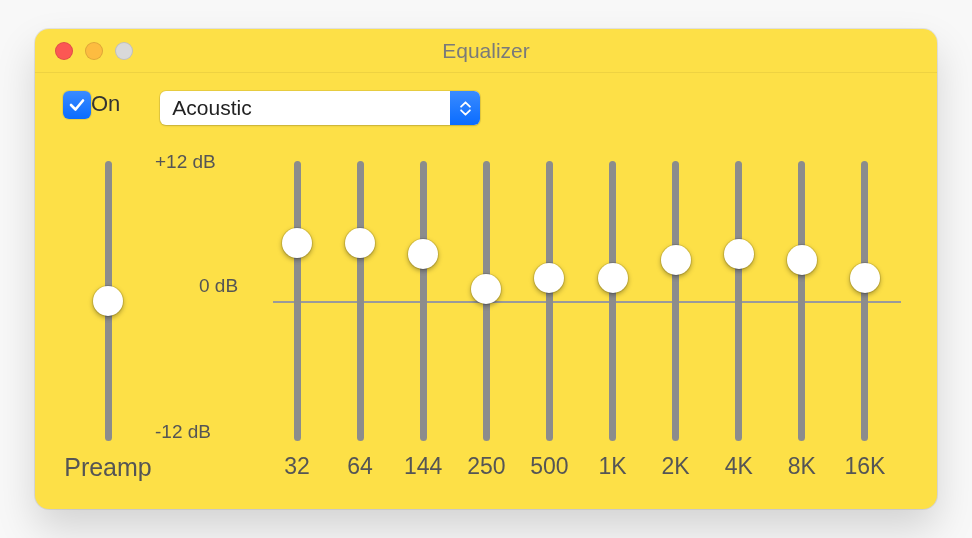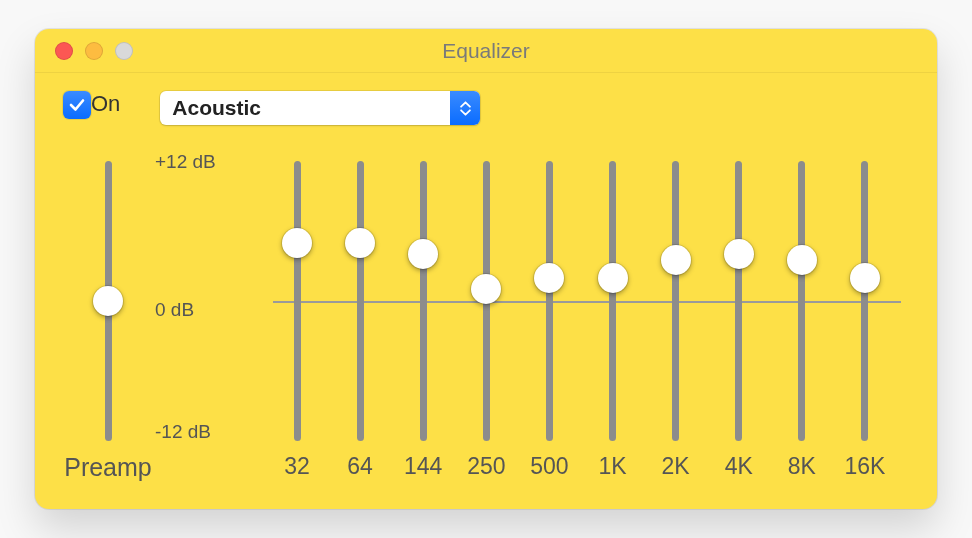--- a/index.html
+++ b/index.html
@@ -74,21 +74,20 @@
   }
   .dropdown {
     display: flex;
     align-items: stretch;
     height: 34px;
     min-width: 320px;
     background: #fff;
     border-radius: 6px;
     box-shadow: 0 1px 2px rgba(0,0,0,0.15), 0 0 0 1px rgba(0,0,0,0.08);
     overflow: hidden;
-    font-weight: bold;
   }
   .dropdown-text {
     flex: 1;
     display: flex;
     align-items: center;
     padding: 0 12px;
     font-size: 21px;
     color: #222;
   }
   .dropdown-btn {
@@ -109,21 +108,21 @@
   .scale-labels {
     position: absolute;
     left: 92px;
     width: 100px;
     top: 0;
     font-size: 19px;
     color: #555;
   }
   .scale-labels div { position: absolute; white-space: nowrap; }
   .sl-top { top: 8px; }
-  .sl-mid { top: 156px; }
+  .sl-mid { top: 132px; margin-left: 44px; }
   .sl-bot { top: 278px; }
   .zero-line {
     position: absolute;
     left: 210px;
     right: 8px;
     top: 158px;
     height: 2px;
     background: #9a9a9a;
   }
   .sliders {

